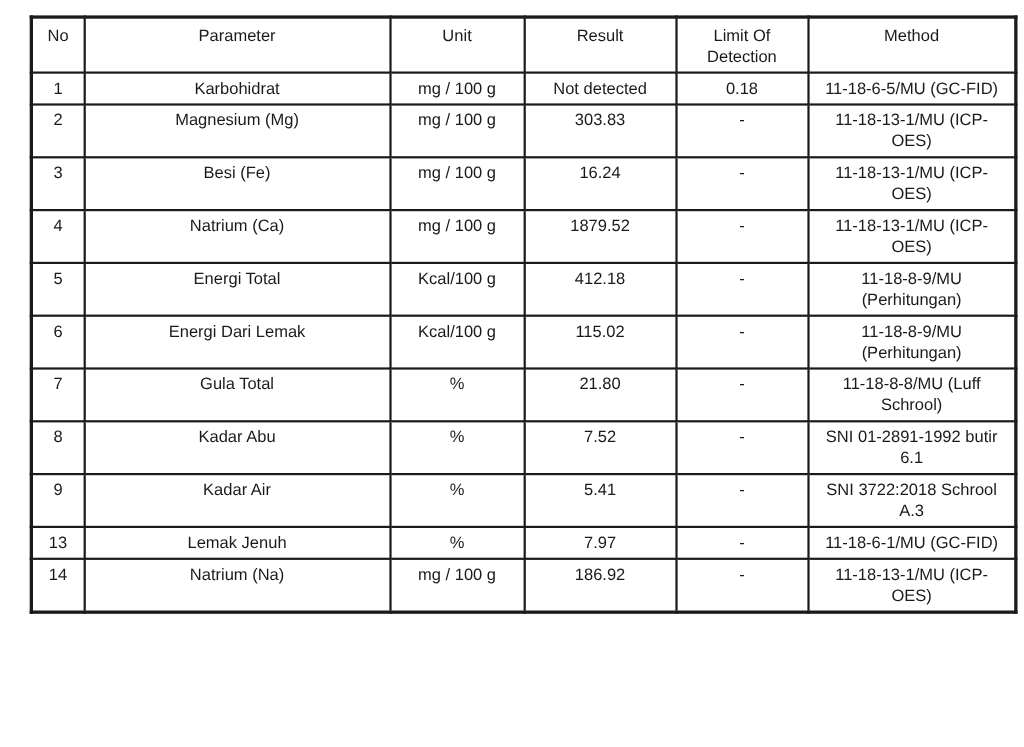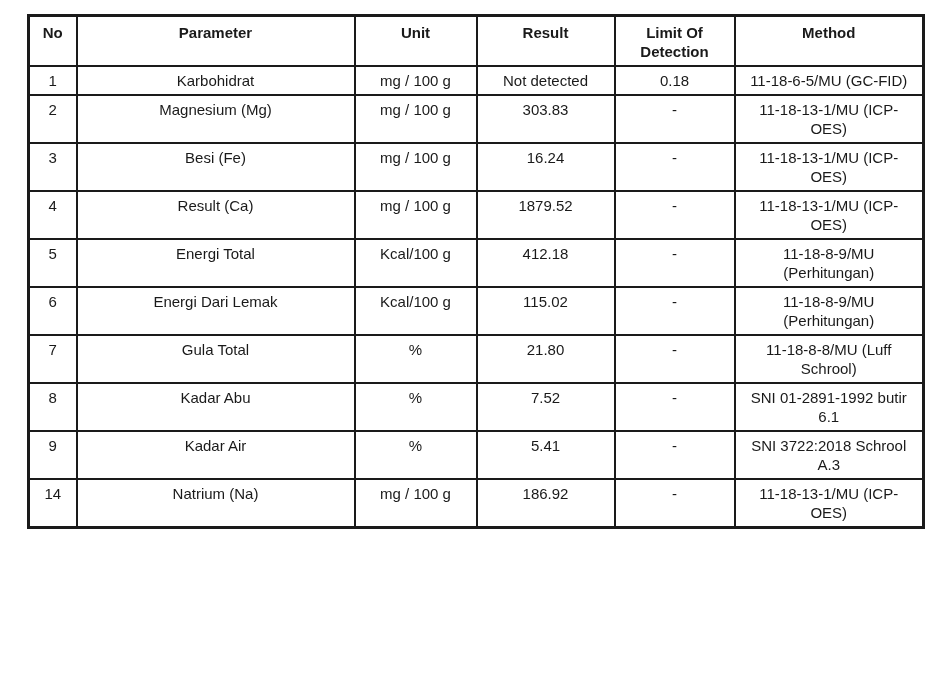--- a/index.html
+++ b/index.html
@@ -37,21 +37,21 @@
   }
   th, td {
     vertical-align: top;
     text-align: center;
     font-size: 15px;
     line-height: 19px;
     padding: 4px 8px;
     overflow-wrap: break-word;
   }
   th {
-    font-weight: bold;
+    font-weight: normal;
     height: 36px;
     padding-top: 6px;
   }
   td {
     font-weight: normal;
   }
 </style>
 </head>
 <body>
 
@@ -98,21 +98,21 @@
     <td>3</td>
     <td>Besi (Fe)</td>
     <td>mg / 100 g</td>
     <td>16.24</td>
     <td>-</td>
     <td>11-18-13-1/MU (ICP-OES)</td>
   </tr>
 
   <tr>
     <td>4</td>
-    <td>Result (Ca)</td>
+    <td>Natrium (Ca)</td>
     <td>mg / 100 g</td>
     <td>1879.52</td>
     <td>-</td>
     <td>11-18-13-1/MU (ICP-OES)</td>
   </tr>
 
   <tr>
     <td>5</td>
     <td>Energi Total</td>
     <td>Kcal/100 g</td>
@@ -153,20 +153,28 @@
     <td>Kadar Air</td>
     <td>%</td>
     <td>5.41</td>
     <td>-</td>
     <td>SNI 3722:2018 Schrool A.3</td>
   </tr>
 
 
 
 
+  <tr>
+    <td>13</td>
+    <td>Lemak Jenuh</td>
+    <td>%</td>
+    <td>7.97</td>
+    <td>-</td>
+    <td>11-18-6-1/MU (GC-FID)</td>
+  </tr>
 
   <tr>
     <td>14</td>
     <td>Natrium (Na)</td>
     <td>mg / 100 g</td>
     <td>186.92</td>
     <td>-</td>
     <td>11-18-13-1/MU (ICP-OES)</td>
   </tr>
 </tbody>

